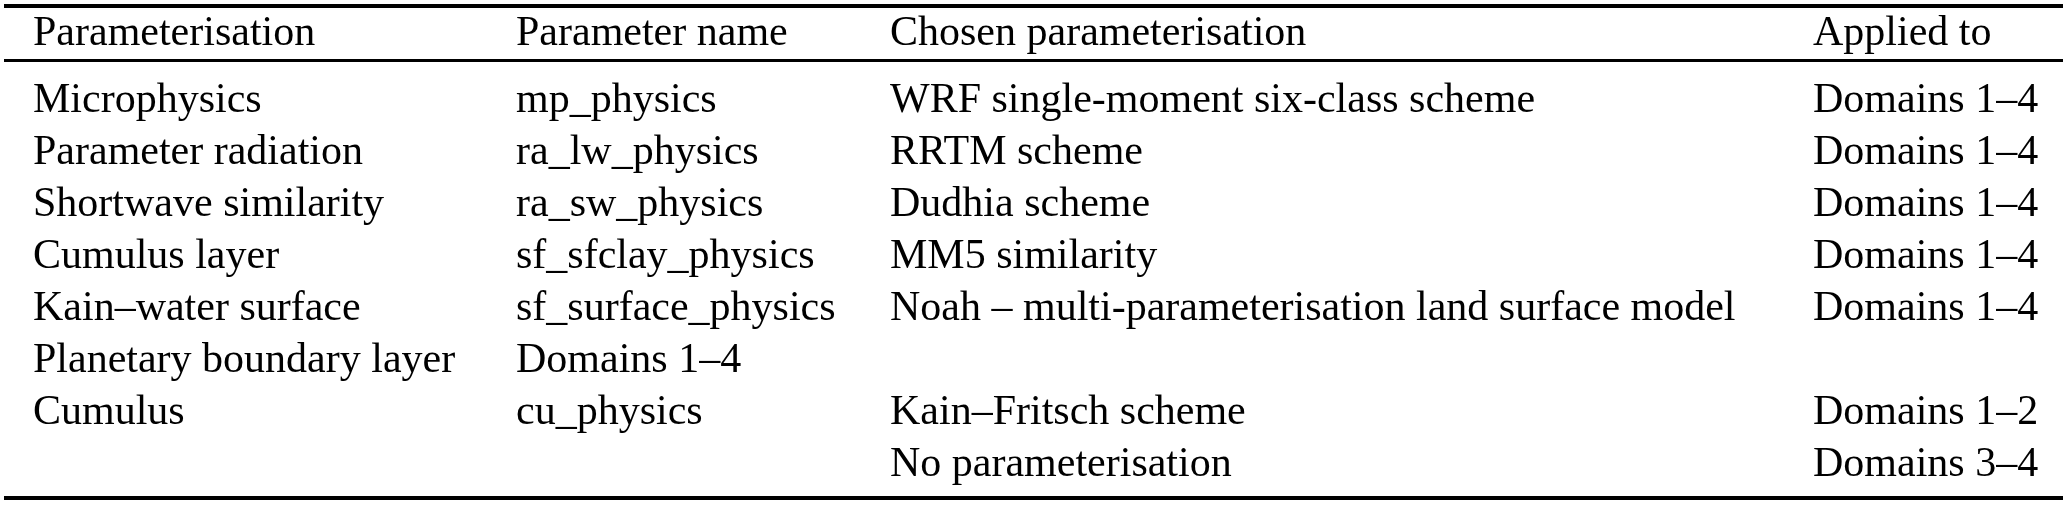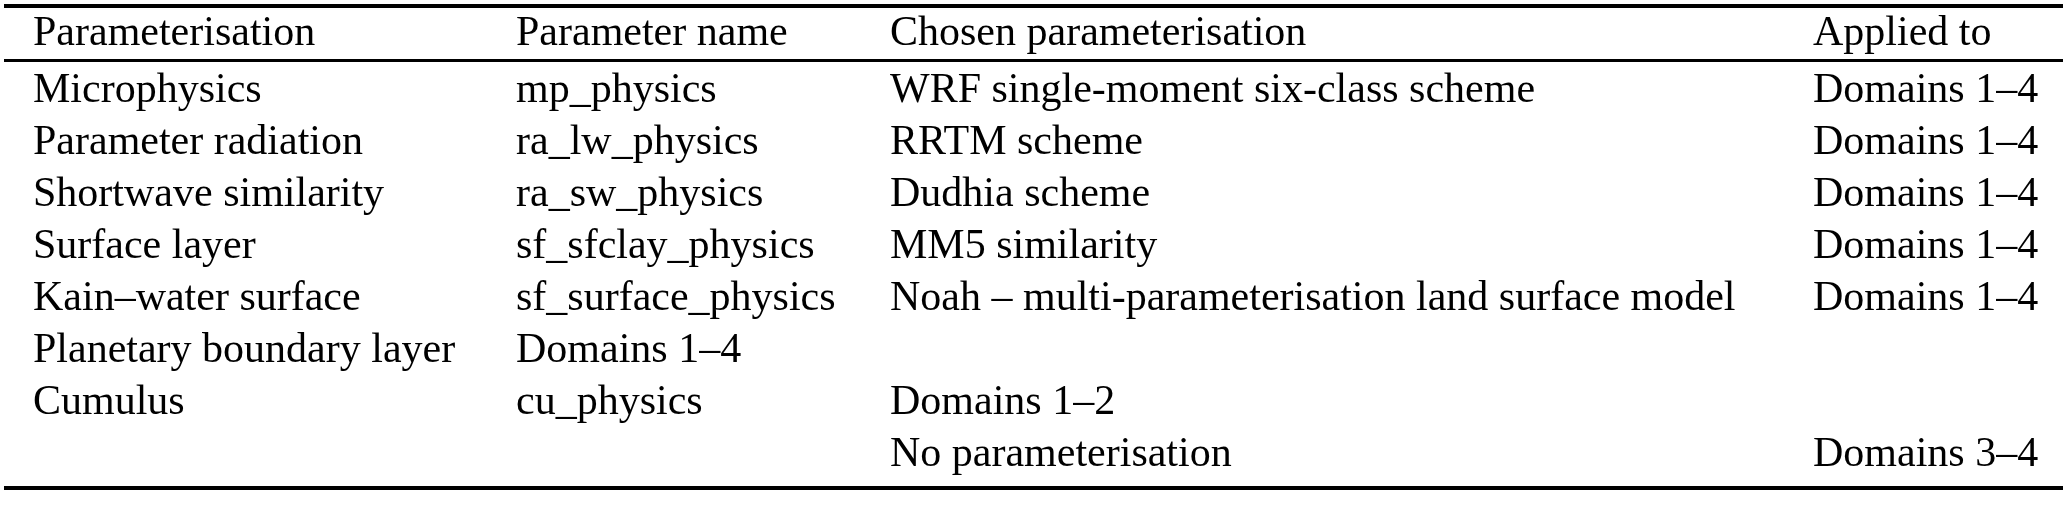--- a/index.html
+++ b/index.html
@@ -34,20 +34,21 @@
     grid-template-columns: 483px 374px 923px auto;
     padding-left: 29px;
     box-sizing: border-box;
   }
   .header-row {
     height: 51px;
     align-items: center;
     padding-bottom: 13px;
   }
   .tbody {
+    padding-top: 10px;
     padding-bottom: 8px;
   }
   .body-row {
     height: 52px;
     align-items: center;
   }
   .cell {
     white-space: nowrap;
     overflow: visible;
     line-height: 1.1;
@@ -86,41 +87,42 @@
     </div>
 
     <div class="row body-row">
       <div class="cell">Shortwave similarity</div>
       <div class="cell">ra_sw_physics</div>
       <div class="cell">Dudhia scheme</div>
       <div class="cell">Domains 1–4</div>
     </div>
 
     <div class="row body-row">
-      <div class="cell">Surface layer</div>
+      <div class="cell">Cumulus layer</div>
       <div class="cell">sf_sfclay_physics</div>
       <div class="cell">MM5 similarity</div>
       <div class="cell">Domains 1–4</div>
     </div>
 
     <div class="row body-row">
       <div class="cell">Kain–water surface</div>
       <div class="cell">sf_surface_physics</div>
       <div class="cell">Noah – multi-parameterisation land surface model</div>
       <div class="cell">Domains 1–4</div>
     </div>
 
     <div class="row body-row">
       <div class="cell">Planetary boundary layer</div>
       <div class="cell">Domains 1–4</div>
     </div>
 
     <div class="row body-row">
       <div class="cell">Cumulus</div>
       <div class="cell">cu_physics</div>
+      <div class="cell">Kain–Fritsch scheme</div>
       <div class="cell">Domains 1–2</div>
     </div>
 
     <div class="row body-row">
       <div class="cell"></div>
       <div class="cell"></div>
       <div class="cell">No parameterisation</div>
       <div class="cell">Domains 3–4</div>
     </div>
 

